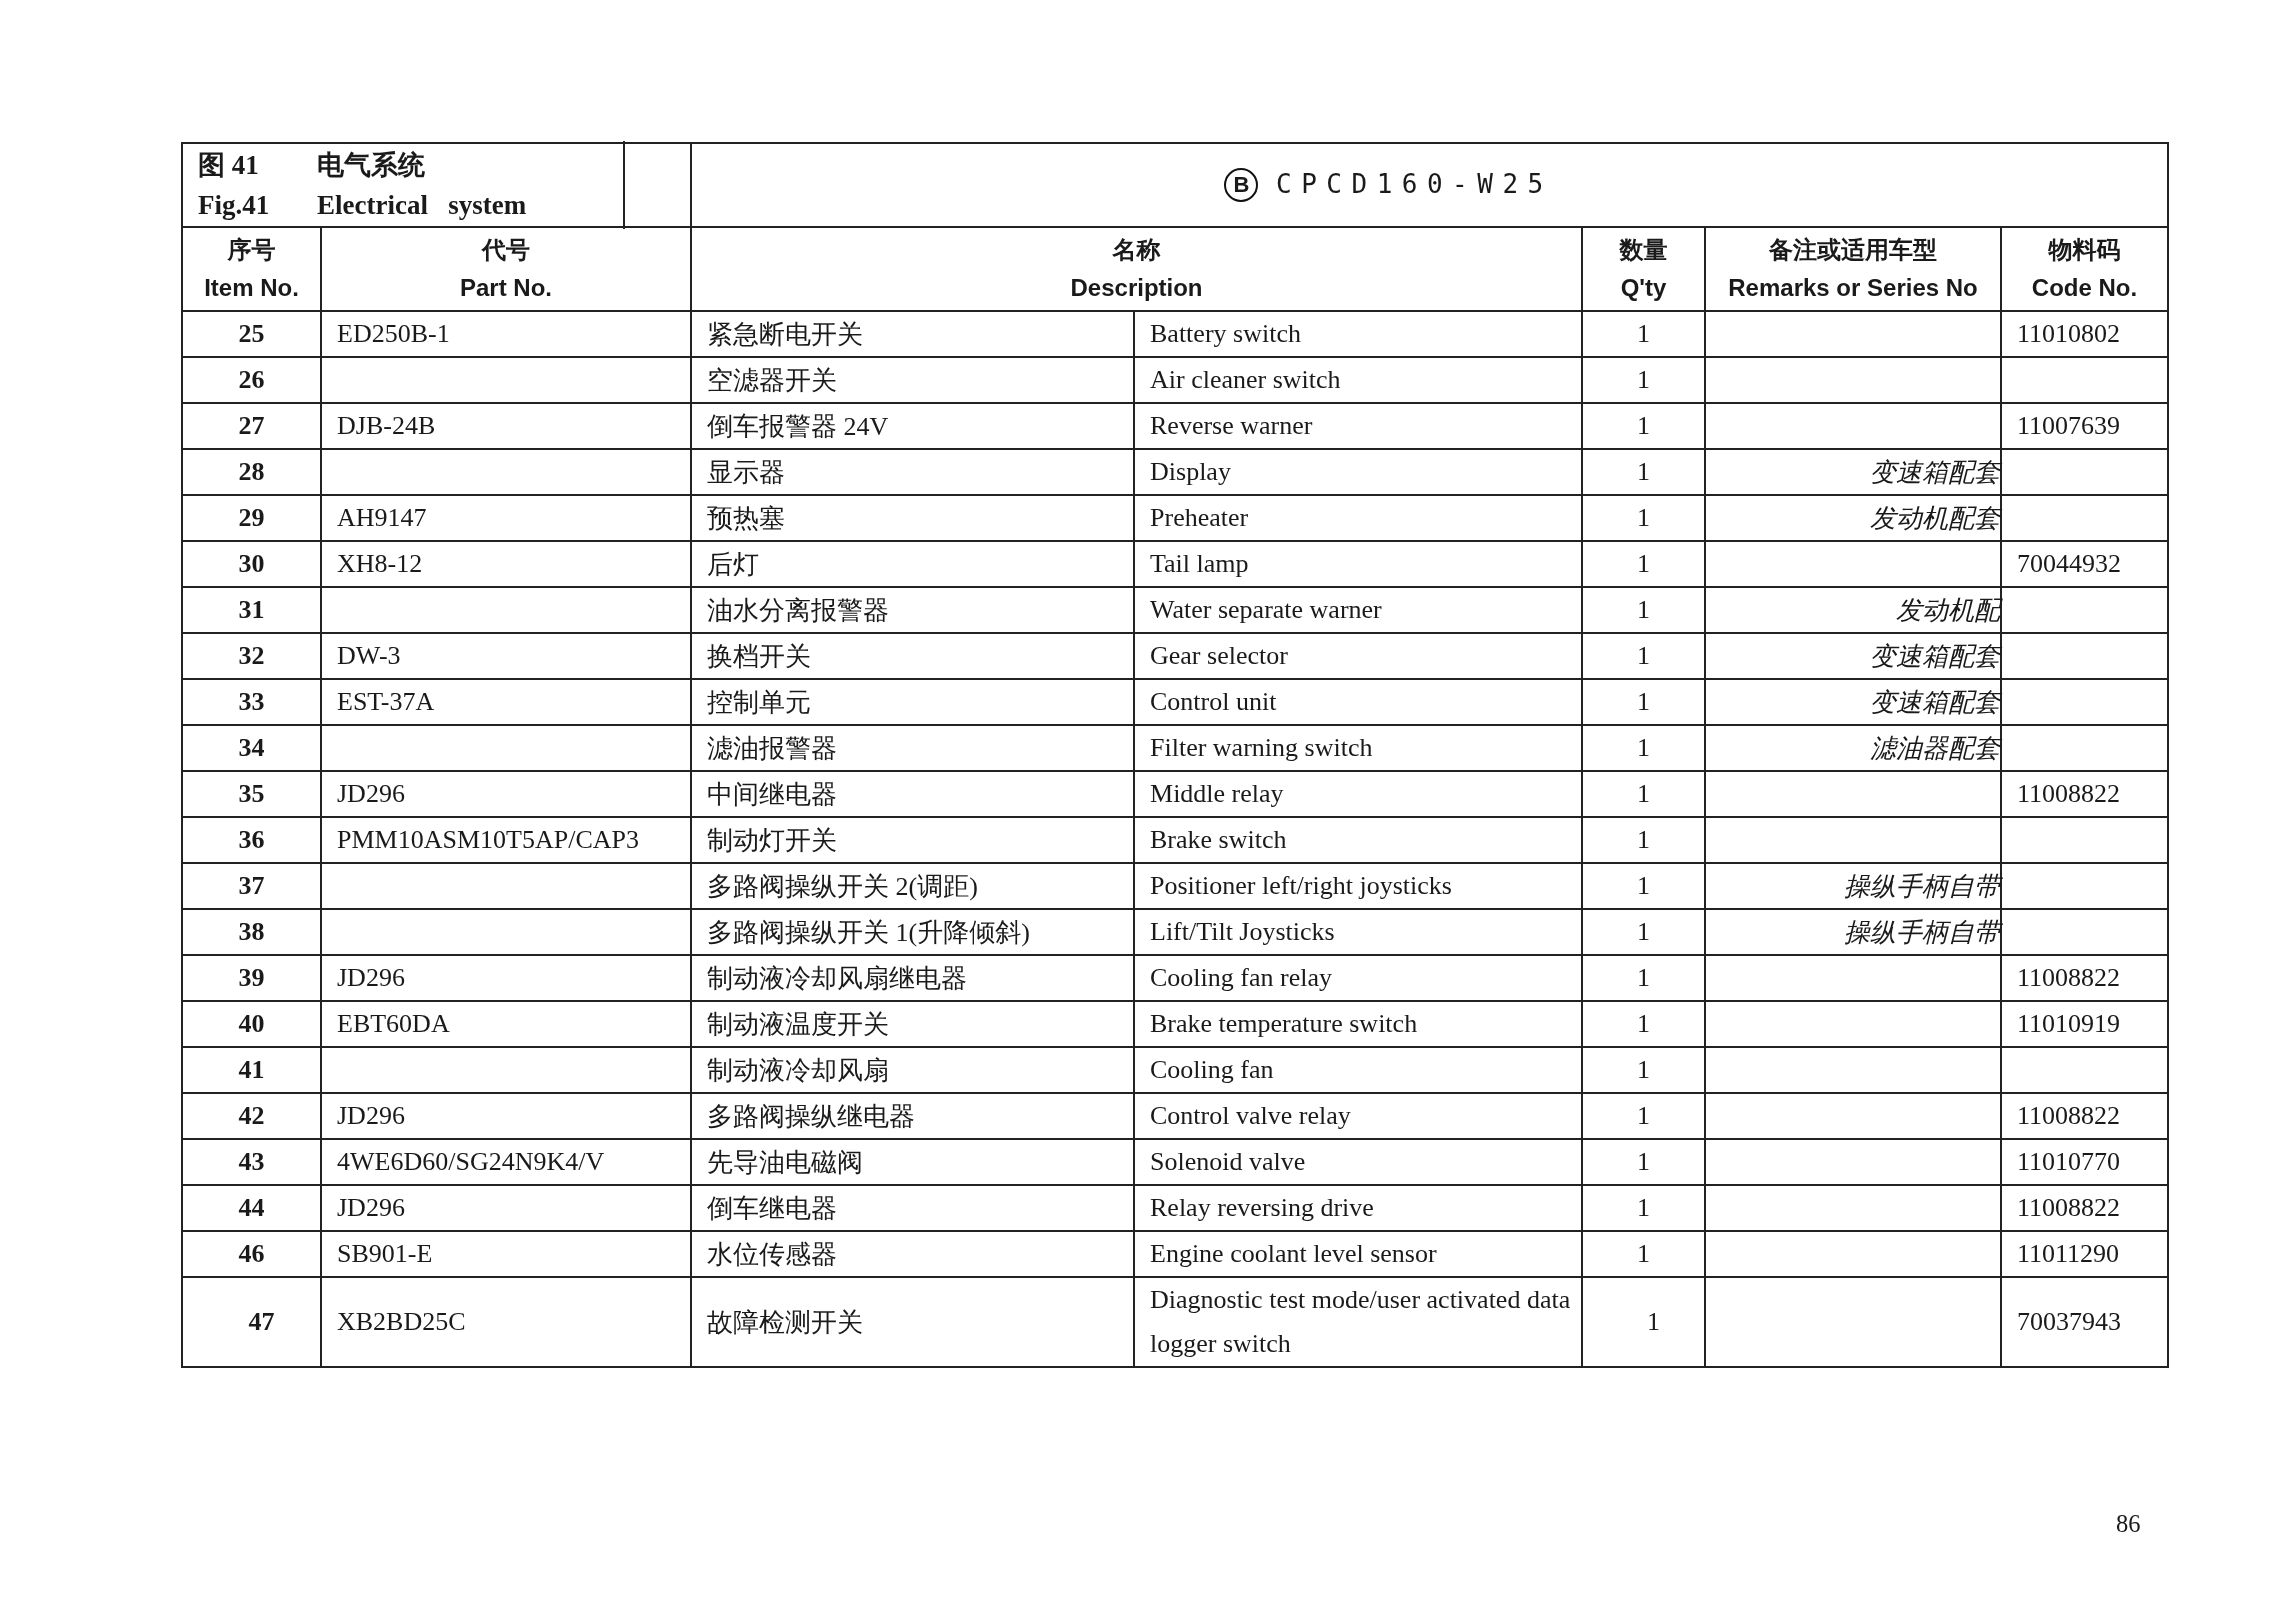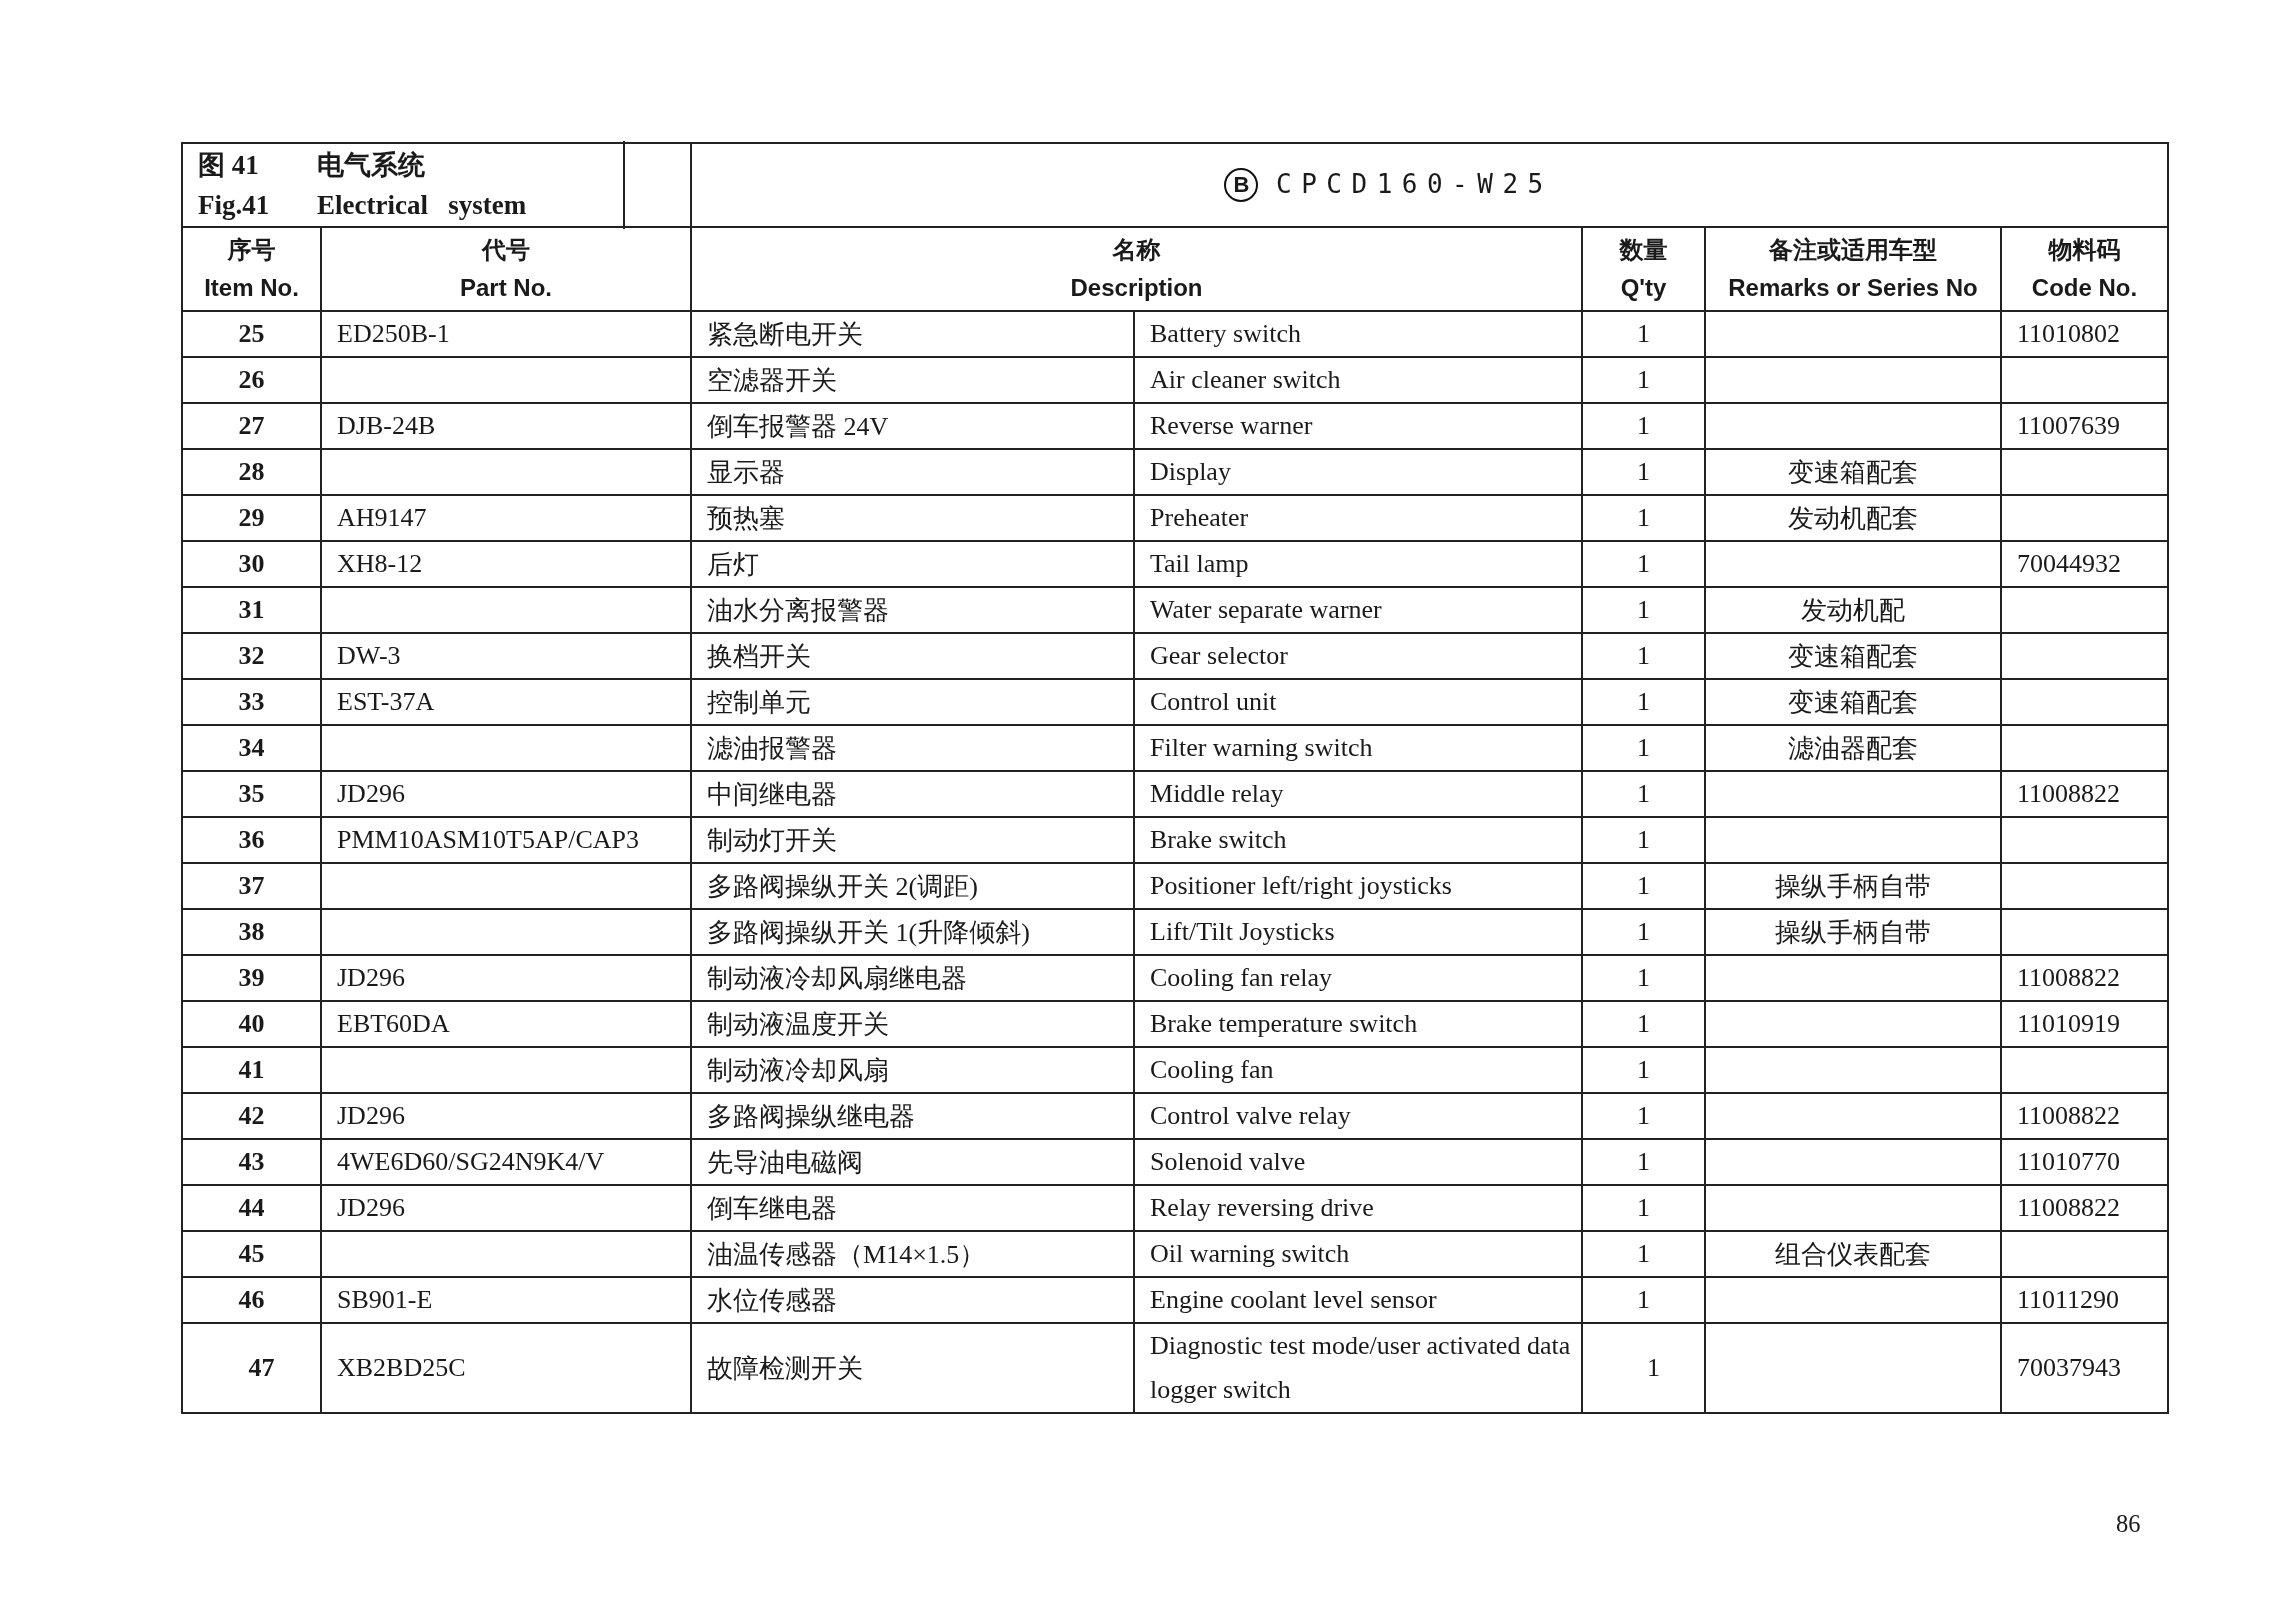--- a/index.html
+++ b/index.html
@@ -19,21 +19,21 @@
   .hdr-row td { height: 82px; text-align: center; font-family: "Liberation Sans", sans-serif; font-size: 24px; line-height: 38px; }
   .hdr-row .cn { display: block; font-weight: bold; }
   .hdr-row .en { display: block; font-weight: bold; }
   .data-row td { height: 40px; font-size: 26px; }
   .data-row.tall td { height: 80px; padding-left: 20px; }
   .c-item { text-align: center; font-weight: bold; }
   .c-part { padding-left: 15px !important; font-family: "Liberation Serif", serif; }
   .c-cn { padding-left: 15px !important; }
   .c-en { padding-left: 15px !important; line-height: 44px; margin-top: 21px; }
   .c-qty { text-align: center; }
-  .c-rem { text-align: center; }
+  .c-rem { text-align: right; font-style: italic; }
   .c-code { padding-left: 15px !important; border-radius: 9px; }
   .page-number { position: absolute; left: 2116px; top: 1510px; font-family: "Liberation Serif", serif; font-size: 24.5px; }
 </style>
 </head>
 <body>
 
 <table class="page-table">
   <colgroup>
     <col style="width:139px">
       <col style="width:370px">
@@ -262,29 +262,20 @@
       <tr class="data-row">
         <td class="c-item">44</td>
         <td class="c-part">JD296</td>
         <td class="c-cn">倒车继电器</td>
         <td class="c-en">Relay reversing drive</td>
         <td class="c-qty">1</td>
         <td class="c-rem"></td>
         <td class="c-code">11008822</td>
       </tr>
       <tr class="data-row">
-        <td class="c-item">45</td>
-        <td class="c-part"></td>
-        <td class="c-cn">油温传感器（M14×1.5）</td>
-        <td class="c-en">Oil warning switch</td>
-        <td class="c-qty">1</td>
-        <td class="c-rem">组合仪表配套</td>
-        <td class="c-code"></td>
-      </tr>
-      <tr class="data-row">
         <td class="c-item">46</td>
         <td class="c-part">SB901-E</td>
         <td class="c-cn">水位传感器</td>
         <td class="c-en">Engine coolant level sensor</td>
         <td class="c-qty">1</td>
         <td class="c-rem"></td>
         <td class="c-code">11011290</td>
       </tr>
       <tr class="data-row tall">
         <td class="c-item">47</td>

